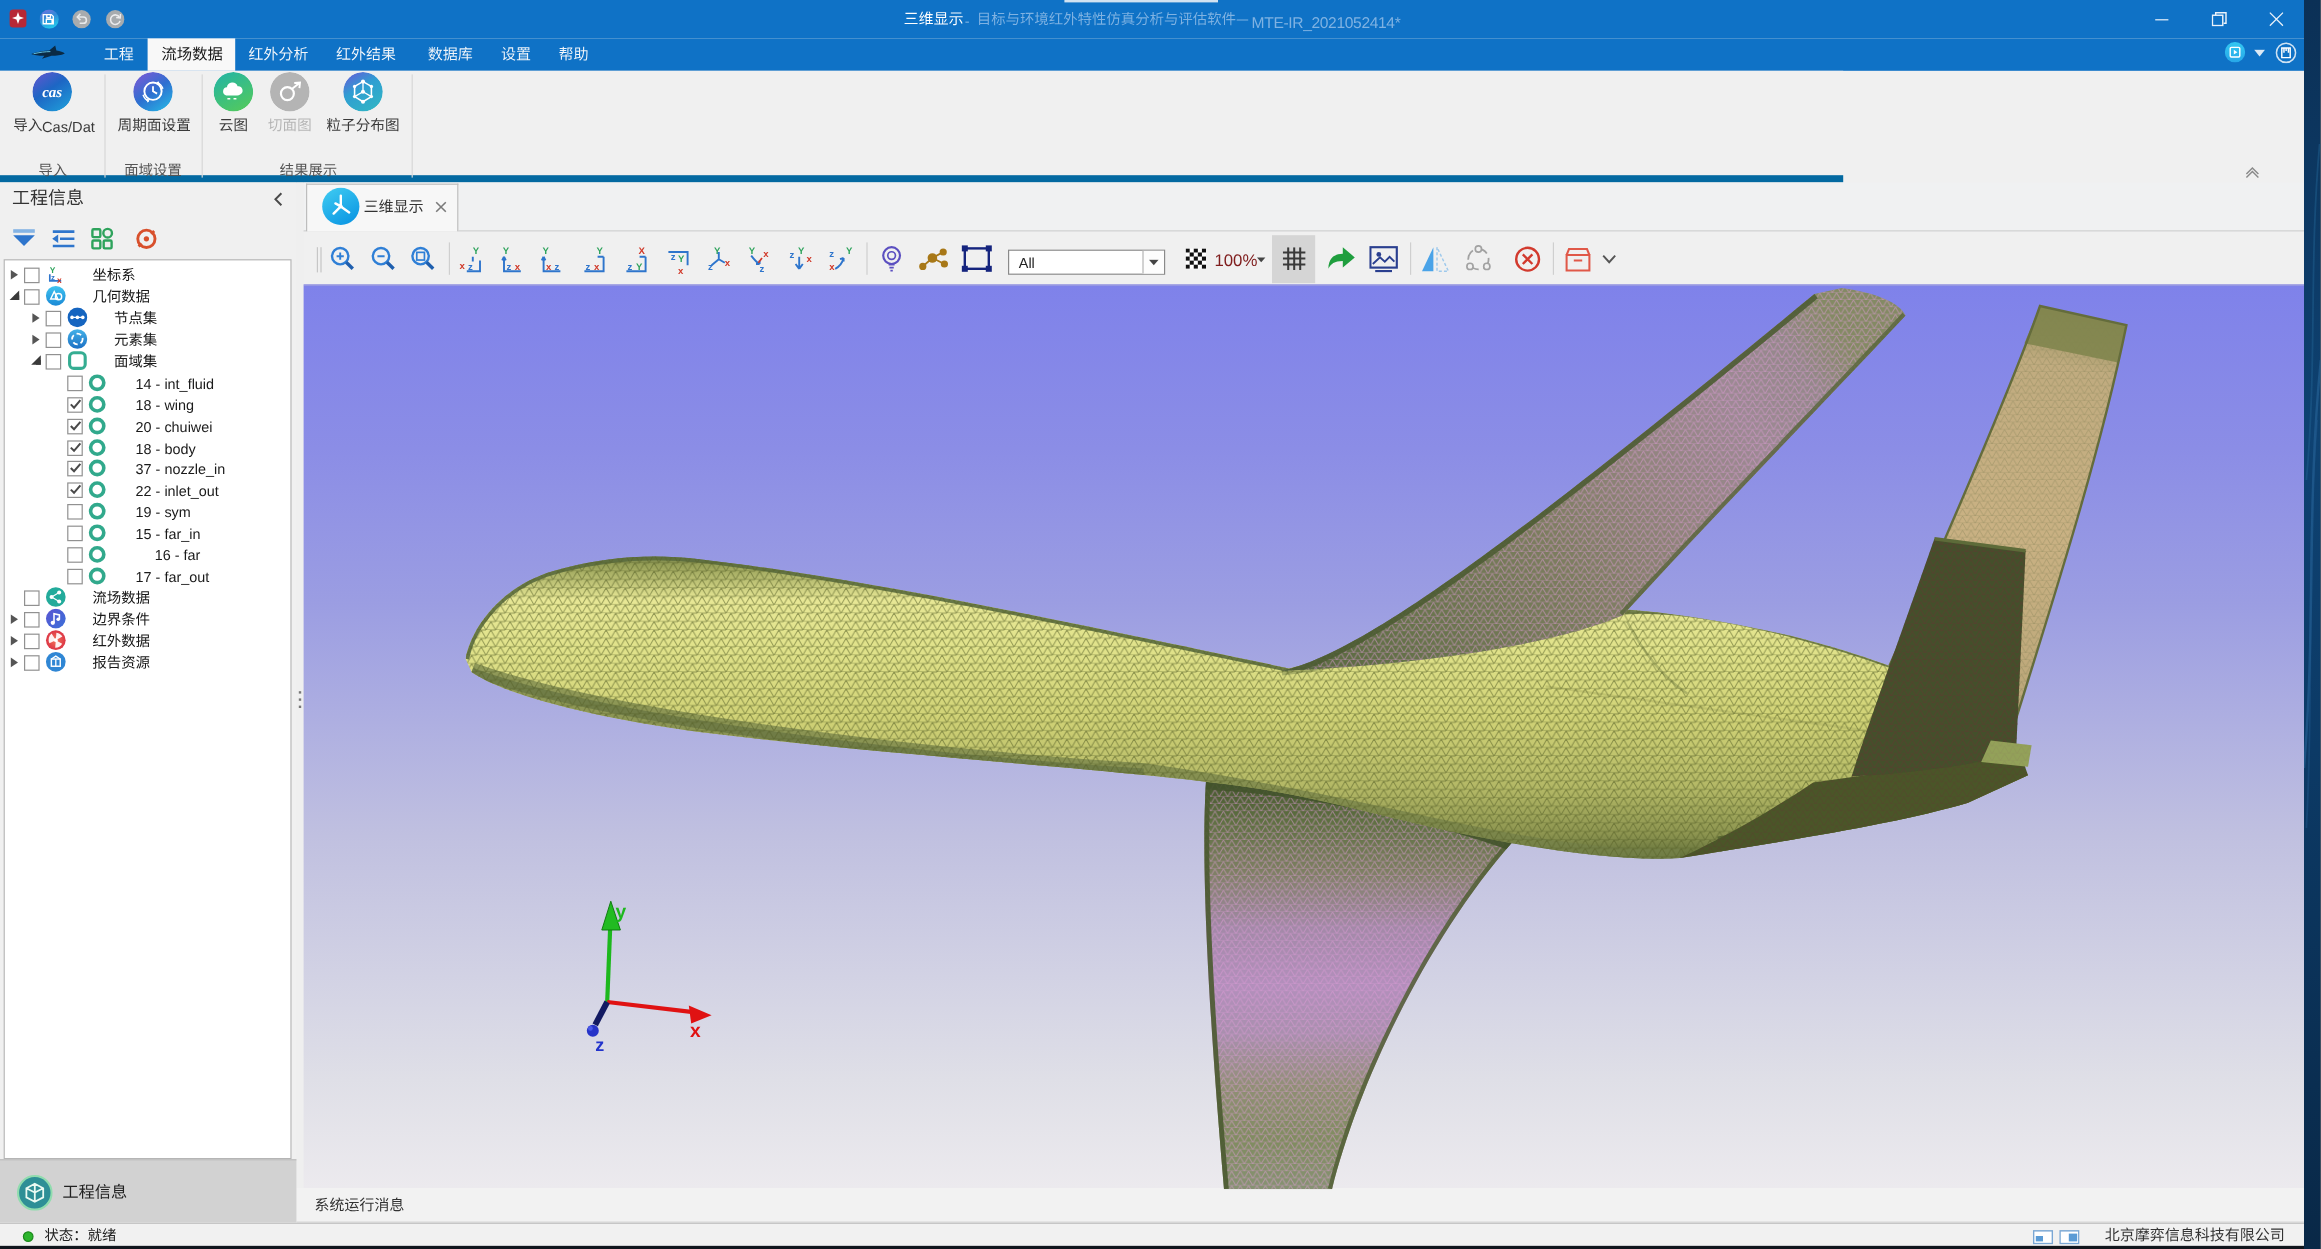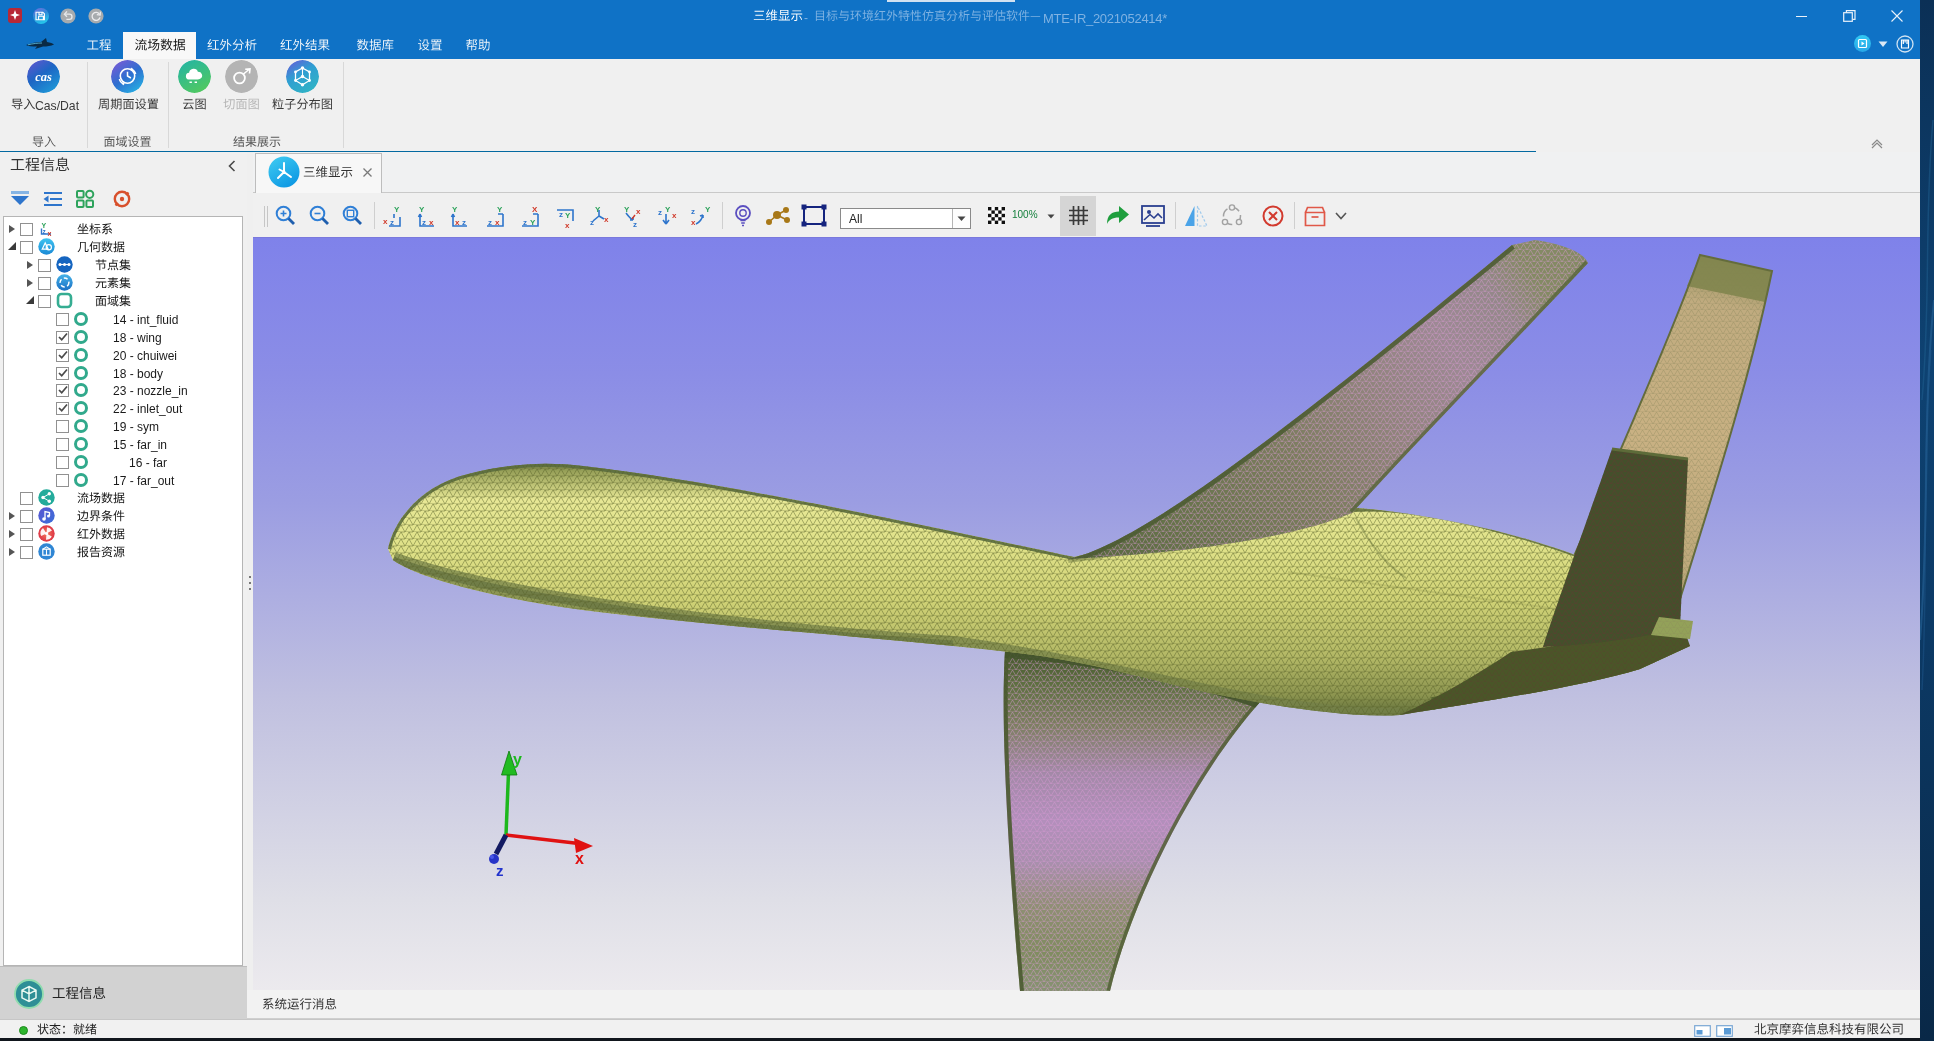--- a/index.html
+++ b/index.html
@@ -1,20 +1,20 @@
 <!DOCTYPE html>
 <html><head><meta charset="utf-8"><style>
 *{margin:0;padding:0;box-sizing:border-box}
 body{font-family:"Liberation Sans",sans-serif;-webkit-font-smoothing:antialiased}
 #scr{position:relative;width:1934px;height:1041px;overflow:hidden;background:#11161d}
 .ab{position:absolute}
 #win{position:absolute;left:0;top:0;width:1920px;height:1038px;background:#f0f0f0}
 #title{position:absolute;left:0;top:0;width:1920px;height:32px;background:#0f72c6}
 #menu{position:absolute;left:0;top:32px;width:1920px;height:27px;background:#0f72c6}
-#ribbon{position:absolute;left:0;top:59px;width:1536px;height:93px;background:#f0f0f0;border-bottom:1px solid #0369a1}
+#ribbon{position:absolute;left:0;top:59px;width:1536px;height:93px;background:#f0f0f0;border-bottom:6px solid #0369a1}
 .gsep{position:absolute;top:3px;width:1px;height:86px;background:#d8d8d8}
 .circ{position:absolute;width:33px;height:33px;border-radius:50%;top:1px}
 #lp{position:absolute;left:0;top:152px;width:247px;height:867px;background:#f0f0f0}
 #tree{position:absolute;left:3px;top:64px;width:240px;height:750px;background:#fff;border:1px solid #b5b5b5}
 .trow{position:absolute;left:0;width:238px;height:18px}
 .exc{position:absolute;width:0;height:0;border:4px solid transparent;border-left:6px solid #555;border-right:none;top:5px}
 .exe{position:absolute;width:0;height:0;border:4.5px solid transparent;border-bottom-color:#3a3a3a;border-right-color:#3a3a3a;top:4px}
 .cbx{position:absolute;width:13px;height:13px;background:#fff;border:1px solid #919191;top:2.5px}
 .ring{position:absolute;width:14px;height:14px;border-radius:50%;border:3px solid #31a98c;background:#fff;top:2px}
 .ltx{position:absolute;top:3px;font-size:12px;color:#1a1a1a;white-space:pre}
@@ -296,21 +296,21 @@
           </svg>
           <div class="ring" style="left:74px"></div>
           <span class="ltx" style="left:113px">18 - body</span>
         </div>
    <div class="trow" style="top:229px">
           <div class="cbx" style="left:56px"></div>
           <svg class="ab" style="left:57px;top:3px" width="12" height="12" viewBox="0 0 12 12">
             <path d="M2 6 L4.7 8.7 L10 2.5" fill="none" stroke="#4a4a4a" stroke-width="1.7"></path>
           </svg>
           <div class="ring" style="left:74px"></div>
-          <span class="ltx" style="left:113px">23 - nozzle_in</span>
+          <span class="ltx" style="left:113px">37 - nozzle_in</span>
         </div>
    <div class="trow" style="top:247px">
           <div class="cbx" style="left:56px"></div>
           <svg class="ab" style="left:57px;top:3px" width="12" height="12" viewBox="0 0 12 12">
             <path d="M2 6 L4.7 8.7 L10 2.5" fill="none" stroke="#4a4a4a" stroke-width="1.7"></path>
           </svg>
           <div class="ring" style="left:74px"></div>
           <span class="ltx" style="left:113px">22 - inlet_out</span>
         </div>
    <div class="trow" style="top:265px">
@@ -531,21 +531,21 @@
           <rect x="0" y="6.8" width="3.4" height="3.4"></rect>
           <rect x="6.8" y="6.8" width="3.4" height="3.4"></rect>
           <rect x="13.6" y="6.8" width="3.4" height="3.4"></rect>
           <rect x="3.4" y="10.2" width="3.4" height="3.4"></rect>
           <rect x="10.2" y="10.2" width="3.4" height="3.4"></rect>
           <rect x="0" y="13.6" width="3.4" height="3.4"></rect>
           <rect x="6.8" y="13.6" width="3.4" height="3.4"></rect>
           <rect x="13.6" y="13.6" width="3.4" height="3.4"></rect>
         </g>
       </svg>
-  <div class="ab" style="left:759px;top:16px;font-size:10px;color:#15803d">100%</div>
+  <div class="ab" style="left:759px;top:16px;font-size:14px;color:#7f1d1d">100%</div>
   <svg class="ab" style="left:794px;top:21px" width="8" height="5" viewBox="0 0 8 5">
         <path d="M0.5 0.5 L4 4.5 L7.5 0.5 Z" fill="#444"></path>
       </svg>
   <div class="ab" style="left:807px;top:3px;width:36px;height:40px;background:#d5d5d5"></div>
   <svg class="ab" style="left:816px;top:13px" width="19" height="19" viewBox="0 0 19 19">
         <g stroke="#3a3a3a" stroke-width="1.7">
           <path d="M4.5 0 V19 M9.5 0 V19 M14.5 0 V19 M0 4.5 H19 M0 9.5 H19 M0 14.5 H19"></path>
         </g>
       </svg>
   <svg class="ab" style="left:852px;top:11px" width="26" height="24" viewBox="0 0 26 24">

